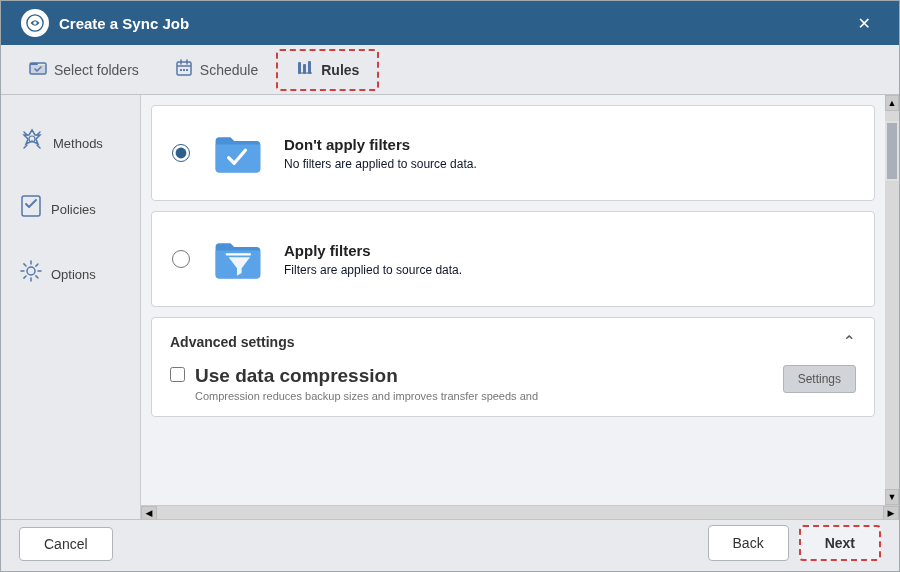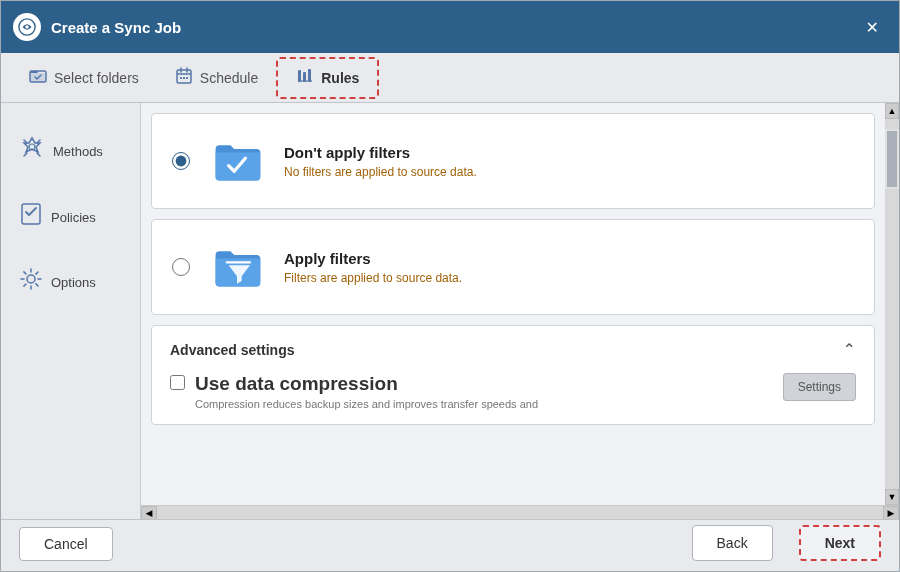--- a/index.html
+++ b/index.html
@@ -20,22 +20,22 @@
       border: 1px solid #a0a8b0;
       display: flex;
       flex-direction: column;
       box-shadow: 2px 2px 10px rgba(0,0,0,0.3);
     }
     .title-bar {
       background: #2c5f8a;
       color: white;
       display: flex;
       align-items: center;
-      padding: 0 12px;
-      height: 52px;
+      padding: 0 20px;
+      height: 44px;
       flex-shrink: 0;
     }
     .title-bar-icon {
       width: 28px;
       height: 28px;
       background: white;
       border-radius: 50%;
       display: flex;
       align-items: center;
       justify-content: center;
@@ -151,21 +151,21 @@
     }
     .option-text { flex: 1; }
     .option-title {
       font-size: 15px;
       font-weight: 600;
       color: #222;
       margin-bottom: 4px;
     }
     .option-desc {
       font-size: 12px;
-      color: #a16207;
+      color: #0f172a;
     }
     .advanced-settings {
       background: white;
       border: 1px solid #d0d4d8;
       border-radius: 4px;
       padding: 14px 18px;
     }
     .advanced-header {
       display: flex;
       justify-content: space-between;
@@ -217,21 +217,21 @@
       border-top: 1px solid #c0c4c8;
       display: flex;
       align-items: flex-end;
       justify-content: space-between;
       padding: 10px 18px;
       height: 52px;
       flex-shrink: 0;
     }
     .footer-right {
       display: flex;
-      gap: 26px;
+      gap: 10px;
     }
     .btn {
       padding: 8px 24px;
       border-radius: 4px;
       font-size: 14px;
       cursor: pointer;
       border: 1px solid #b0b4b8;
     }
     .btn-cancel {
       background: white;

